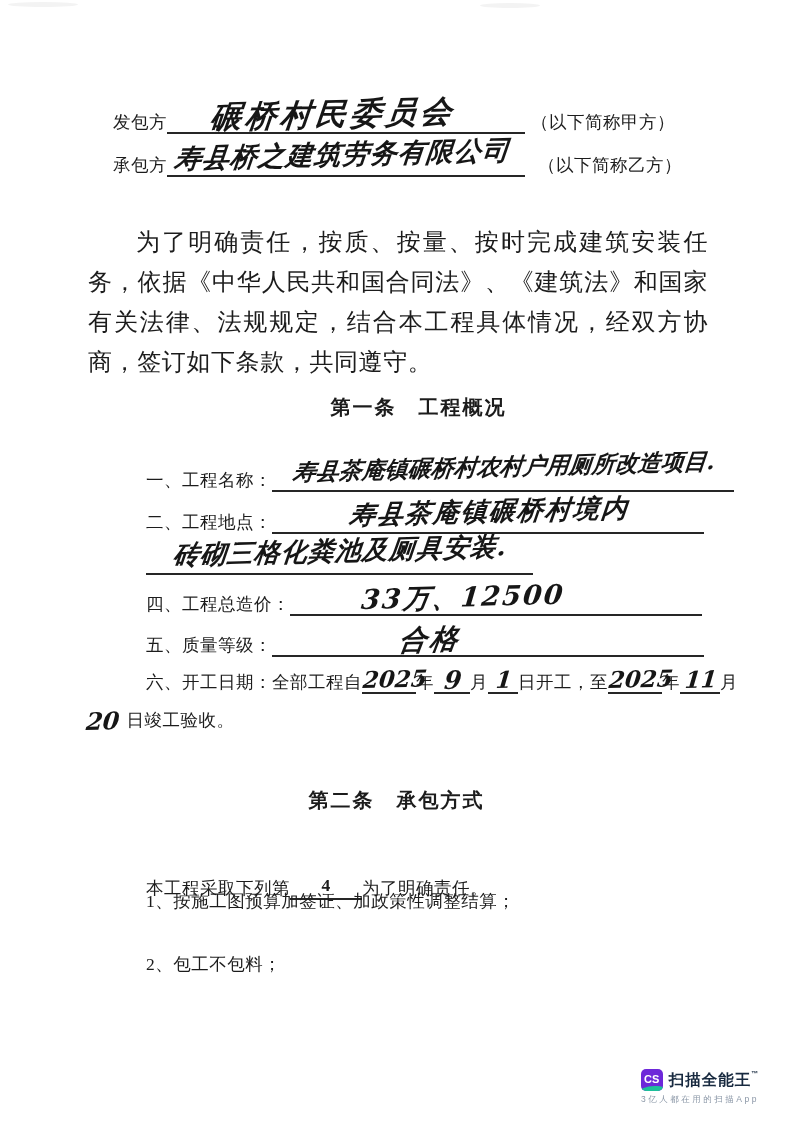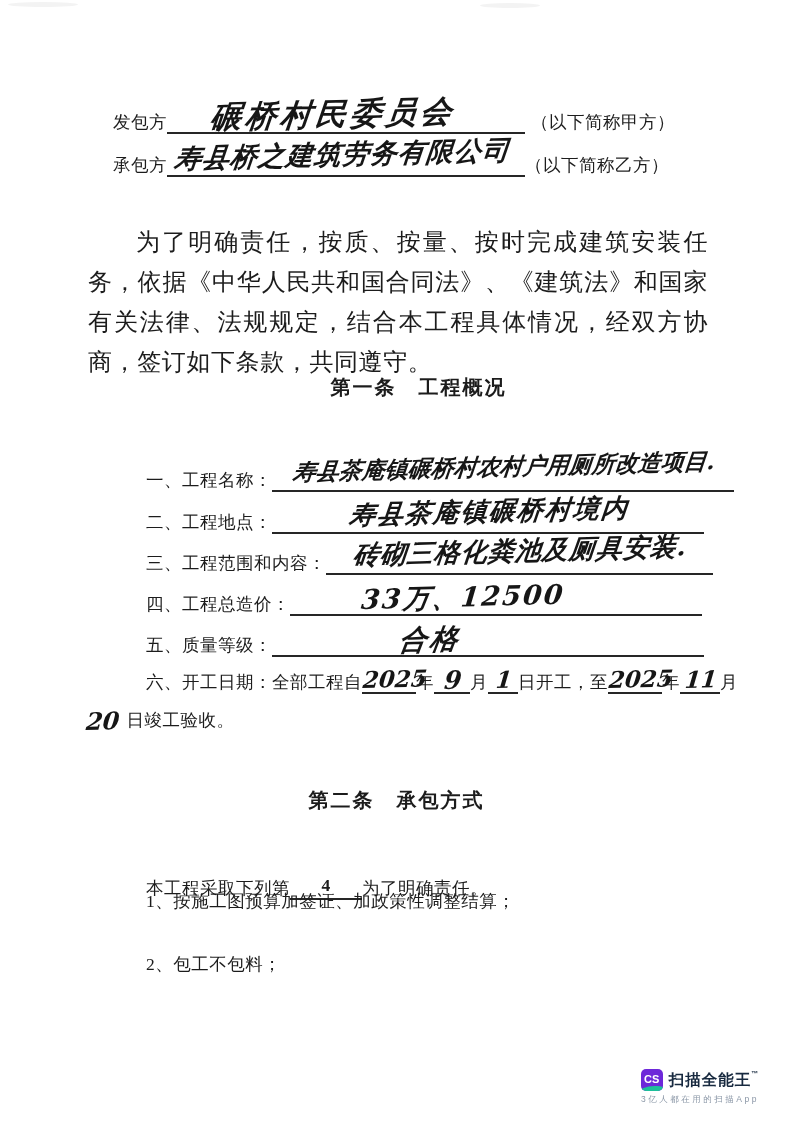--- a/index.html
+++ b/index.html
@@ -71,43 +71,42 @@
     <span class="hw" style="font-size:31px;letter-spacing:4px;margin-left:-30px;position:relative;top:-2px;">碾桥村民委员会</span>
   </span>
   <span class="print" style="margin-left:6px;">（以下简称甲方）</span>
 </div>
 
 <div class="abs row" style="left:113px;top:147px;height:30px;">
   <span class="print">承包方</span>
   <span class="fill" style="width:358px;">
     <span class="hw" style="font-size:27px;letter-spacing:1px;margin-left:-10px;position:relative;top:-2px;">寿县桥之建筑劳务有限公司</span>
   </span>
-  <span class="print" style="margin-left:0;">（以下简称乙方）</span>
+  <span class="print" style="margin-left:13px;">（以下简称乙方）</span>
 </div>
 
 <div class="abs para" style="top:222px;">为了明确责任，按质、按量、按时完成建筑安装任务，依据《中华人民共和国合同法》、《建筑法》和国家有关法律、法规规定，结合本工程具体情况，经双方协商，签订如下条款，共同遵守。</div>
 
-<div class="abs heading" style="top:374px;margin-left:44px;">第一条　工程概况</div>
+<div class="abs heading" style="top:394px;margin-left:44px;">第一条　工程概况</div>
 
 <div class="abs row" style="left:146px;top:462px;height:30px;">
   <span class="print">一、工程名称：</span>
   <span class="fill" style="width:462px;">
     <span class="hw" style="font-size:23px;letter-spacing:0px;position:relative;top:-2px;">寿县茶庵镇碾桥村农村户用厕所改造项目.</span>
   </span>
 </div>
 
 <div class="abs row" style="left:146px;top:504px;height:30px;">
   <span class="print">二、工程地点：</span>
   <span class="fill" style="width:432px;">
     <span class="hw" style="font-size:26px;letter-spacing:2px;position:relative;top:-2px;">寿县茶庵镇碾桥村境内</span>
   </span>
 </div>
 
 <div class="abs row" style="left:146px;top:545px;height:30px;">
-  <span class="print">三、工程范围和内容：</span>
   <span class="fill" style="width:387px;">
     <span class="hw" style="font-size:26px;letter-spacing:1px;position:relative;top:-3px;">砖砌三格化粪池及厕具安装.</span>
   </span>
 </div>
 
 <div class="abs row" style="left:146px;top:586px;height:30px;">
   <span class="print">四、工程总造价：</span>
   <span class="fill" style="width:412px;text-align:left;padding-left:70px;box-sizing:border-box;">
     <span class="hw" style="font-size:27px;letter-spacing:2px;position:relative;top:-2px;">33万、12500</span>
   </span>

